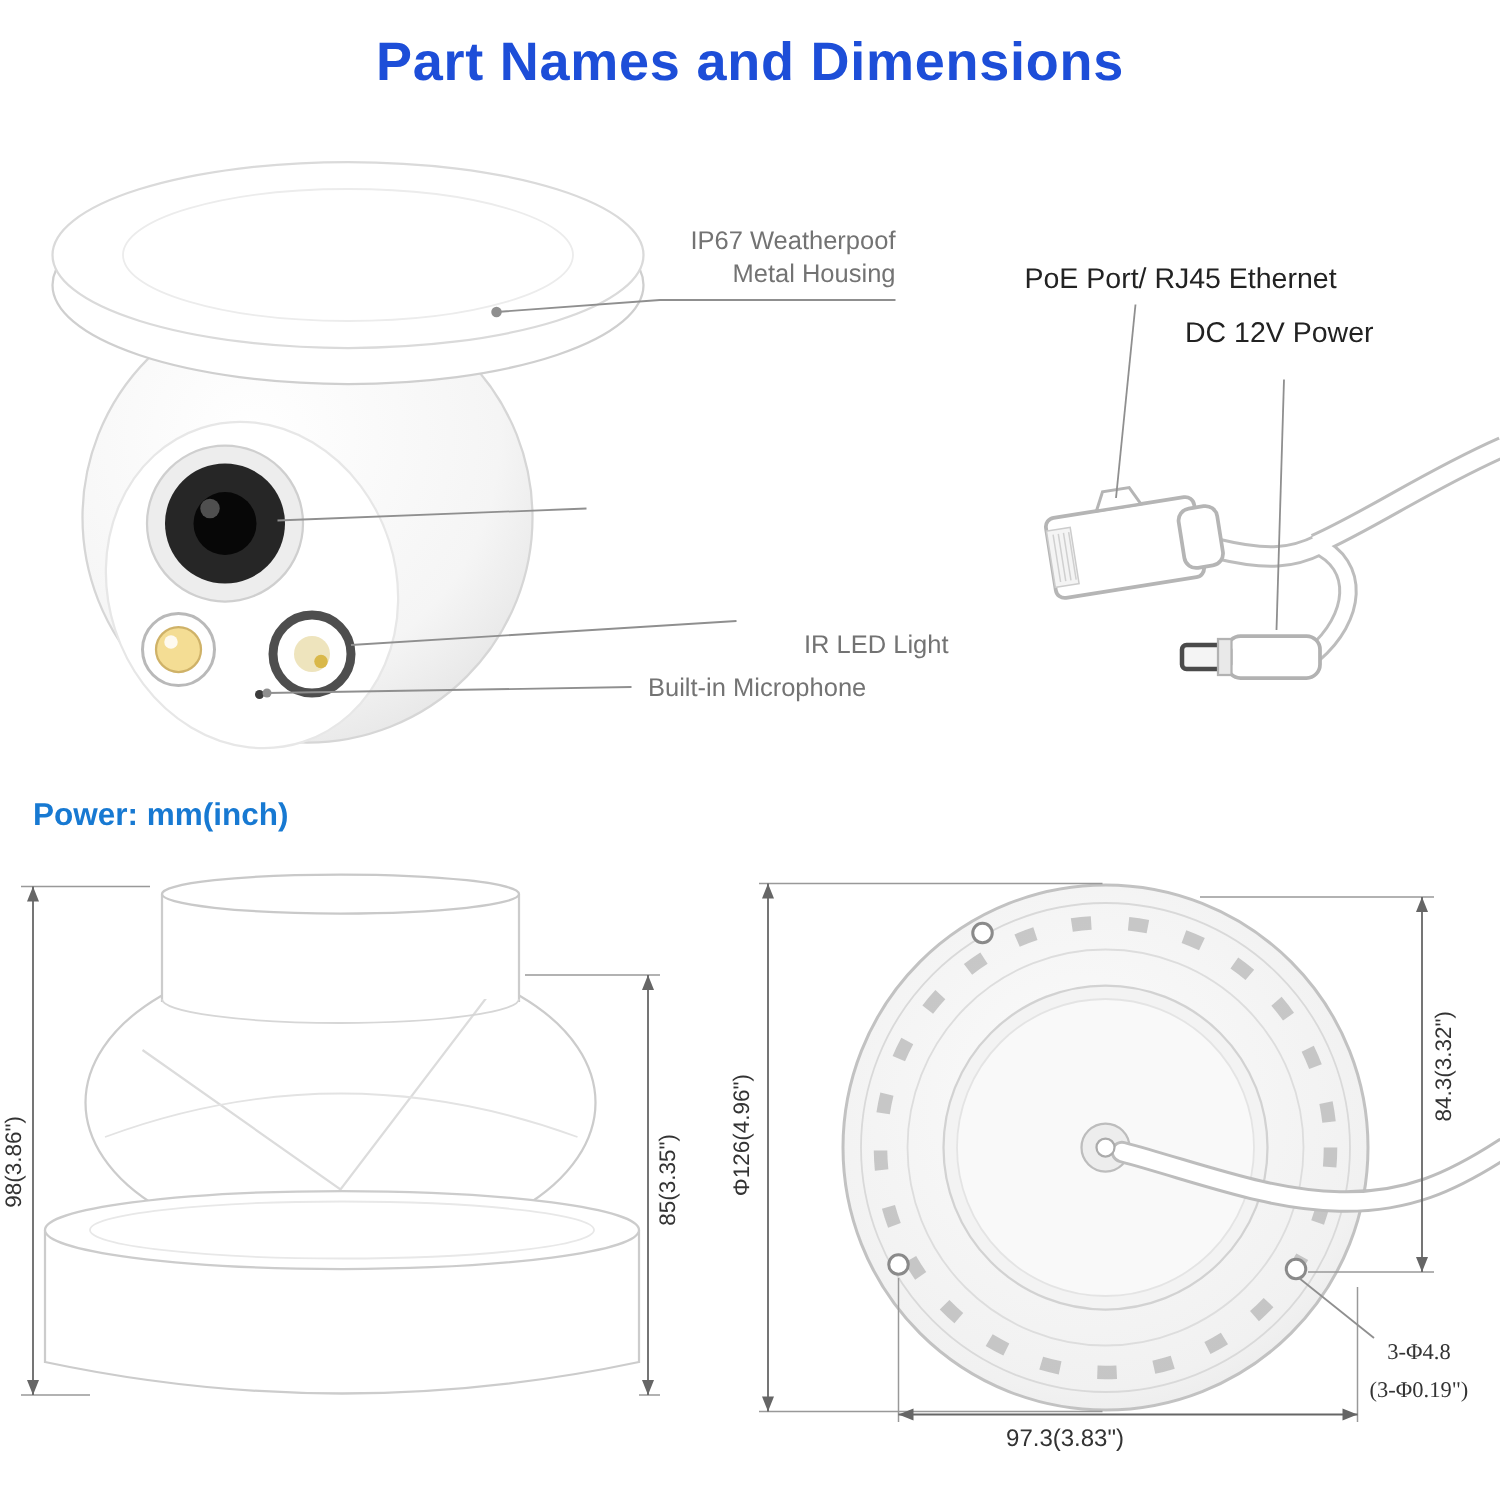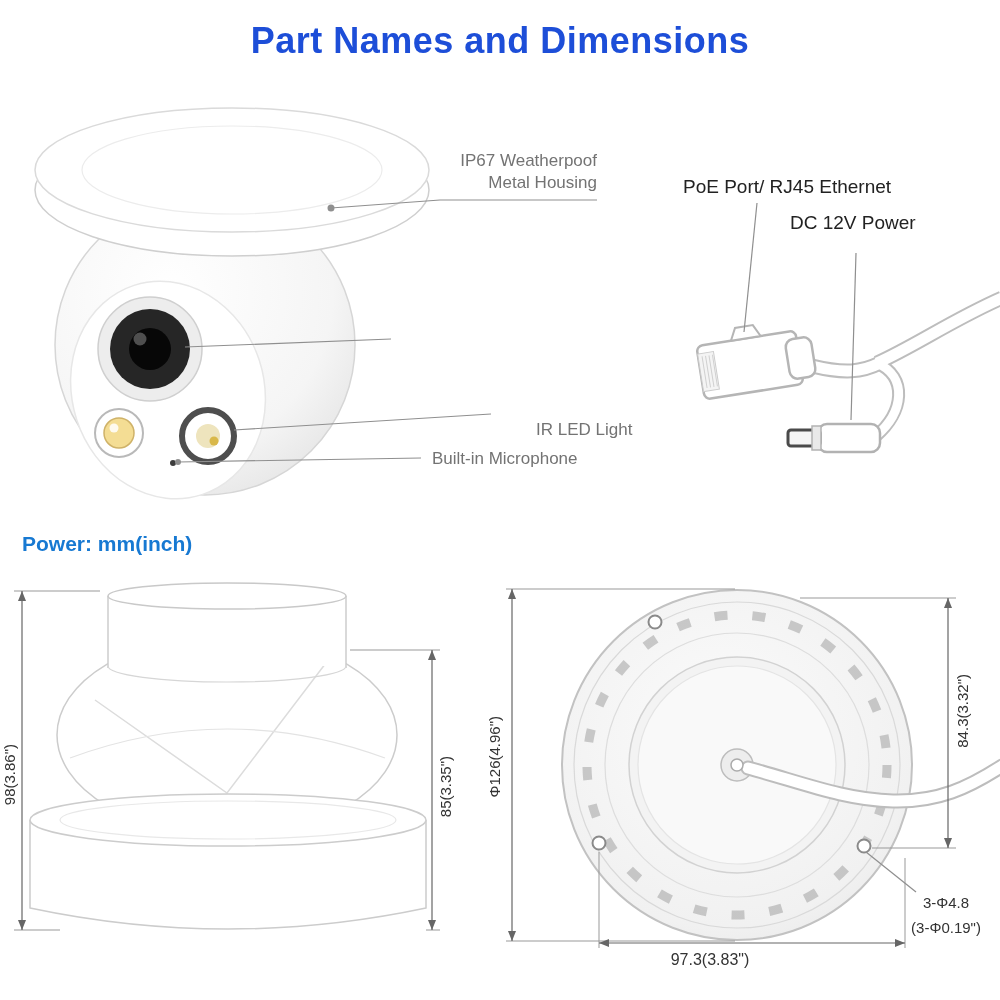--- a/index.html
+++ b/index.html
@@ -187,20 +187,20 @@
   <div class="callout big" style="left:683px;top:176px;">PoE Port/ RJ45 Ethernet</div>
   <div class="callout big" style="left:790px;top:212px;">DC 12V Power</div>
 
   <div class="unit">Power: mm(inch)</div>
 
   <div class="vtext" style="left:1px;top:744px;">98(3.86")</div>
   <div class="vtext" style="left:437px;top:756px;">85(3.35")</div>
   <div class="vtext" style="left:486px;top:716px;">Φ126(4.96")</div>
   <div class="vtext" style="left:954px;top:674px;">84.3(3.32")</div>
 
-  <div class="dimtext center" style="left:893px;top:890px;width:106px;line-height:25px;">
+  <div class="dimtext center" style="left:893px;top:890px;width:106px;line-height:25px;font-family:Liberation Serif, serif;">
     <span class="line" style="display:block;">3-Φ4.8</span>
     <span class="line" style="display:block;">(3-Φ0.19")</span>
   </div>
 
   <div class="dimtext center" style="left:556px;top:951px;width:308px;font-size:16px;">97.3(3.83")</div>
 
 </div>
 
 </body></html>

